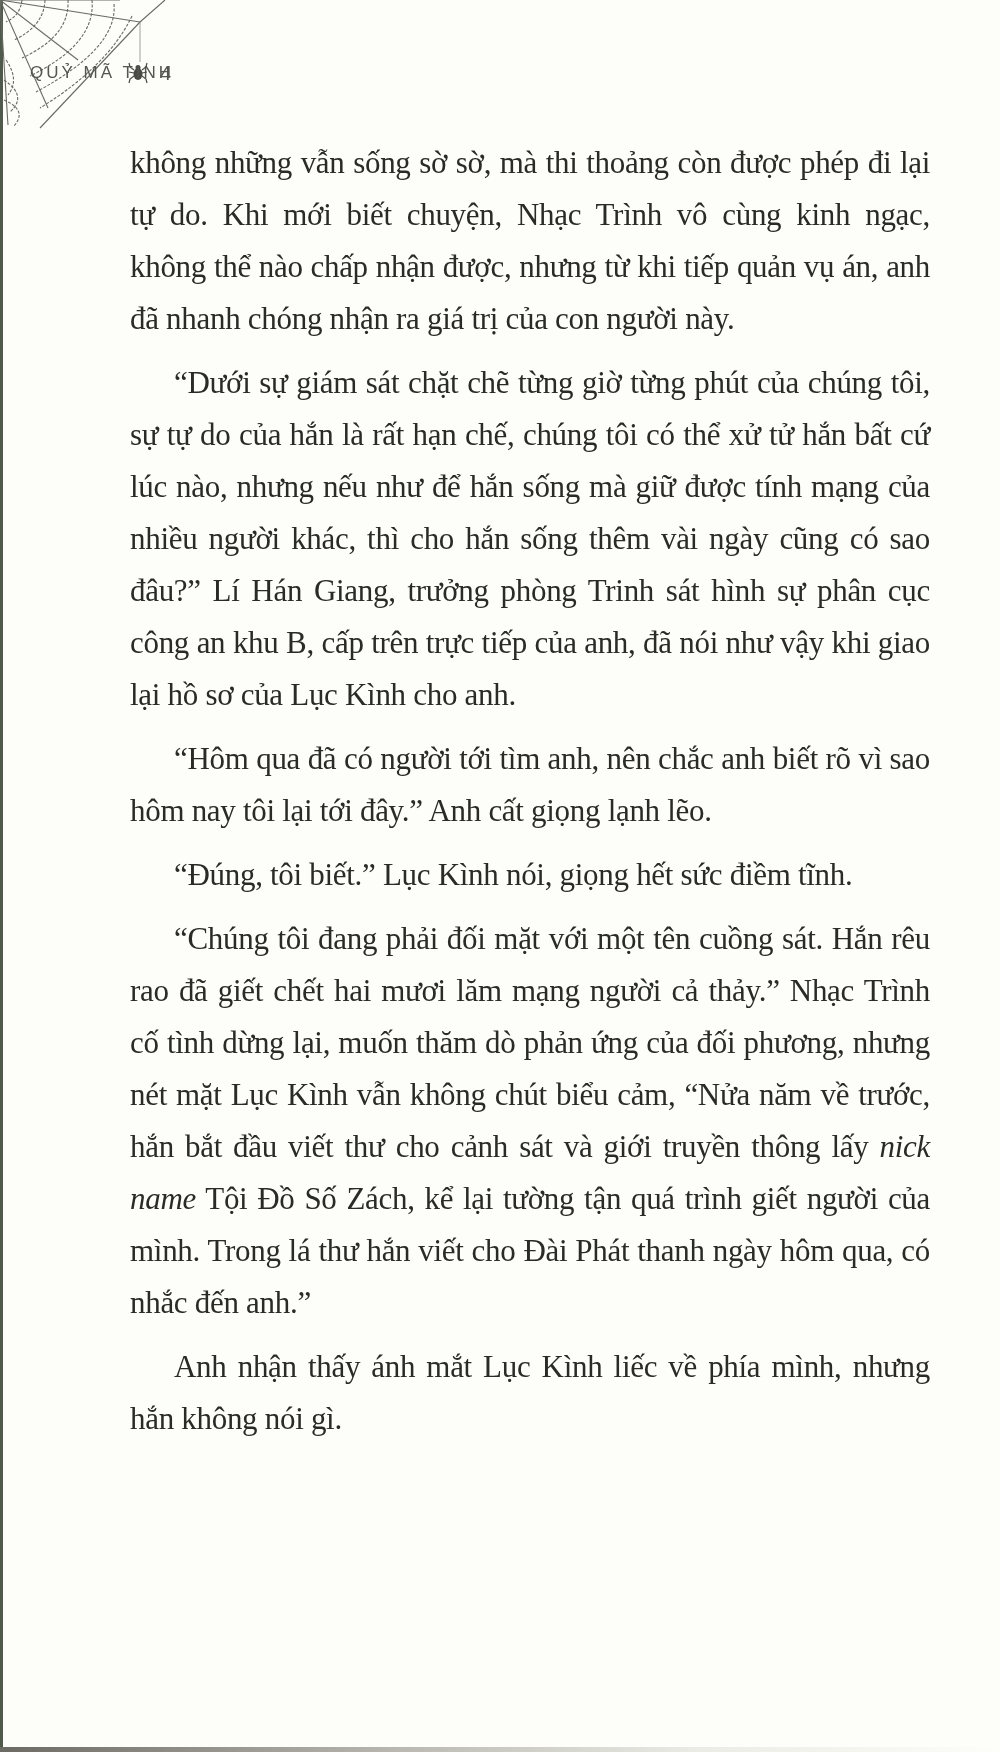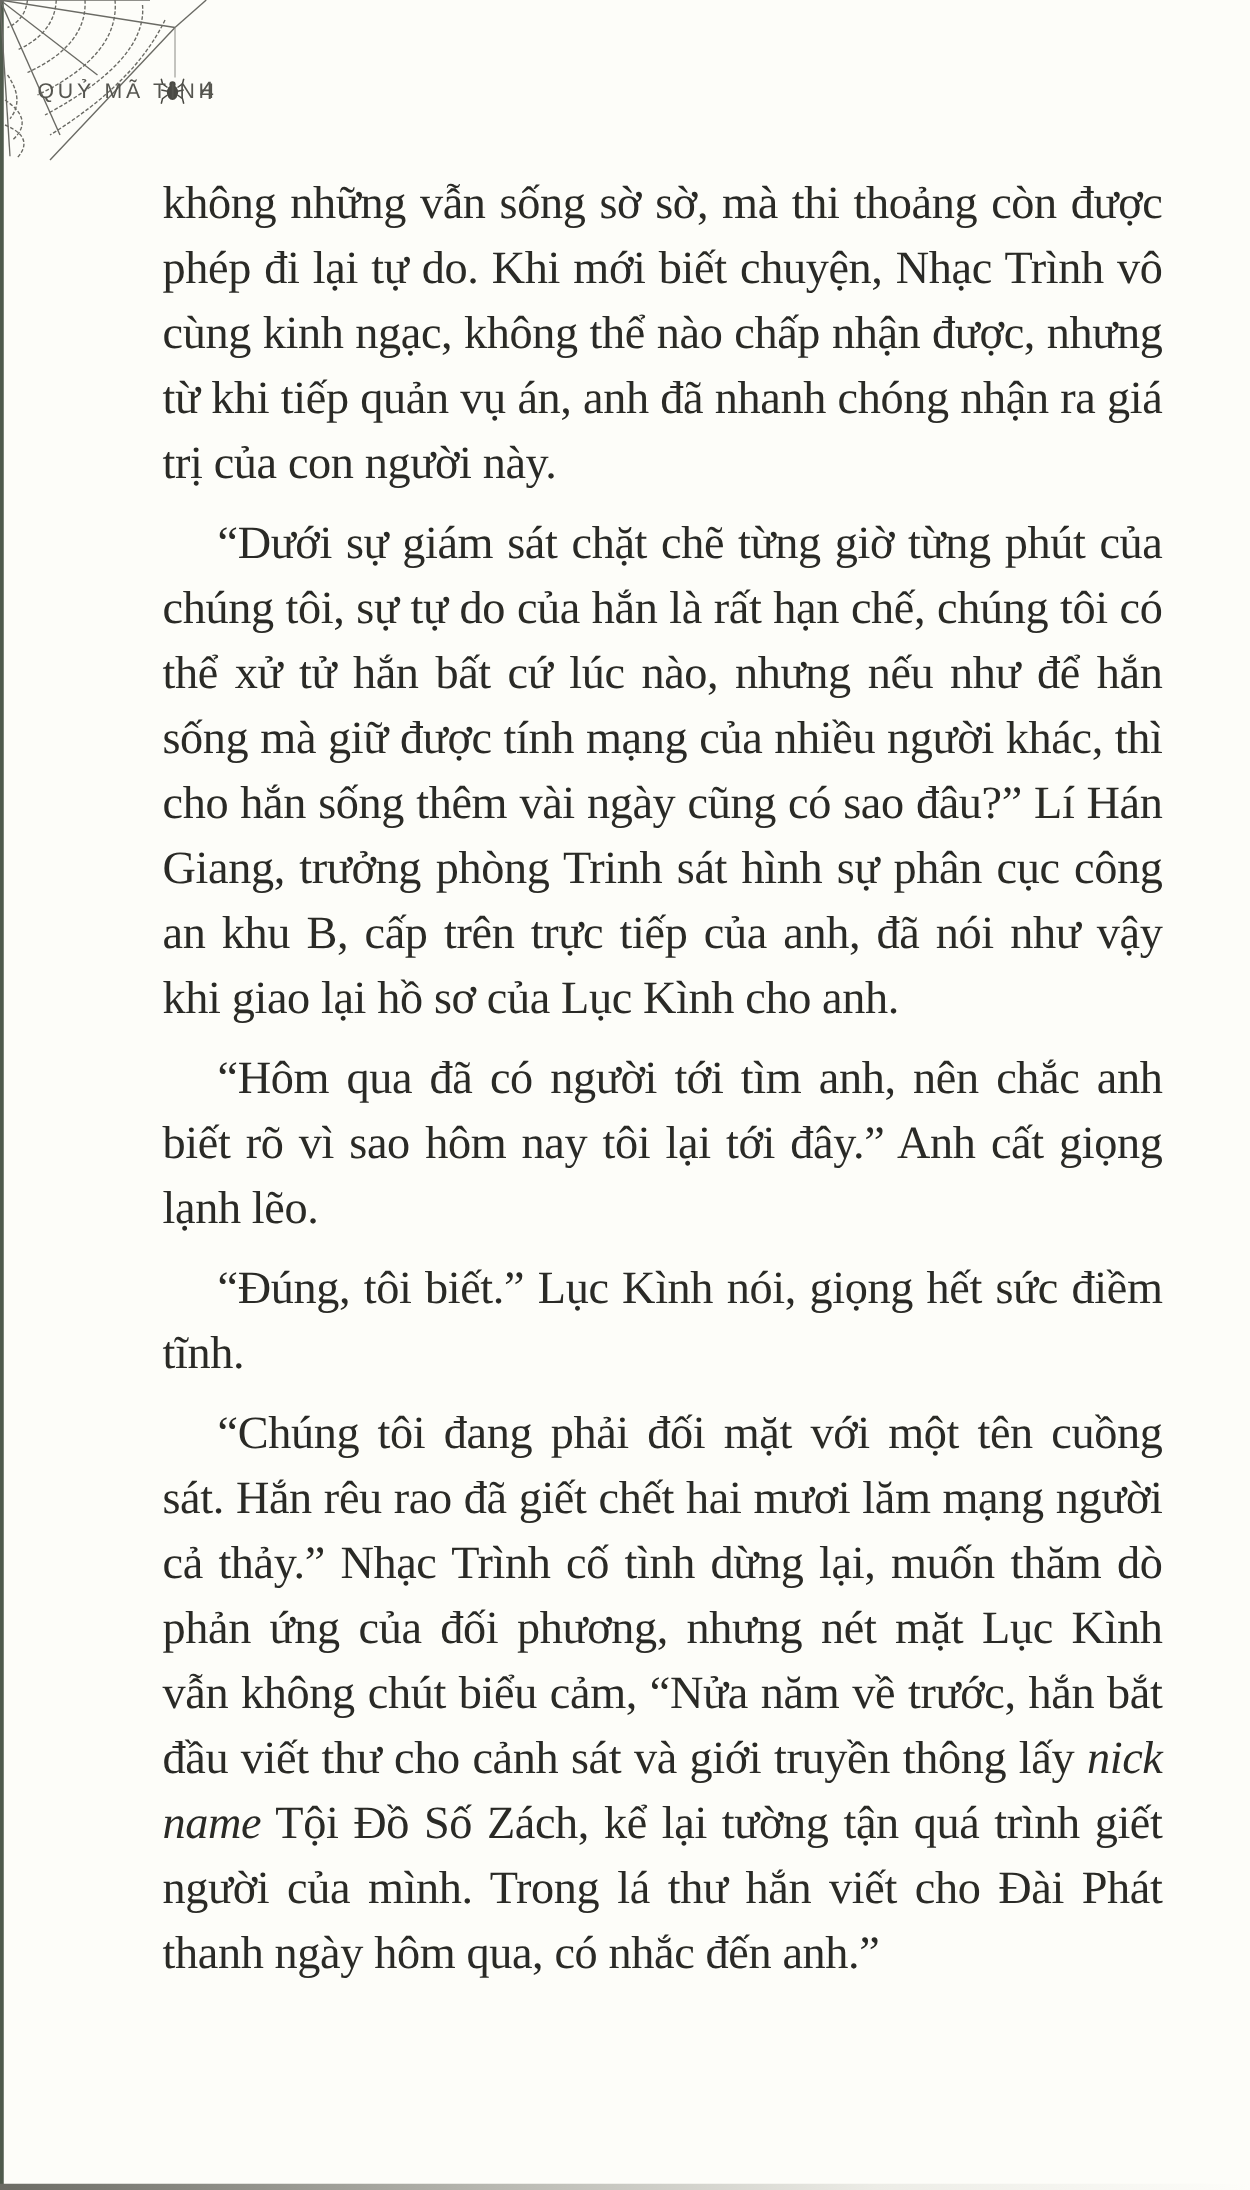--- a/index.html
+++ b/index.html
@@ -64,21 +64,21 @@
       font-size: 17px;
       letter-spacing: 3px;
       color: #55554f;
       line-height: 26px;
     }
     .text-body {
       position: absolute;
       left: 130px;
       top: 137px;
       width: 800px;
-      font-size: 37px;
+      font-size: 31px;
       line-height: 52px;
       text-align: justify;
       letter-spacing: -0.3px;
     }
     .para {
       margin: 0 0 12px 0;
       text-indent: 44px;
     }
     .para.cont {
       text-indent: 0;
@@ -133,15 +133,16 @@
   <span class="page-number">4</span>
   <div class="running-title">QUỶ MÃ TINH</div>
 </div>
 
 <div class="text-body">
   <p class="para cont">không những vẫn sống sờ sờ, mà thi thoảng còn được phép đi lại tự do. Khi mới biết chuyện, Nhạc Trình vô cùng kinh ngạc, không thể nào chấp nhận được, nhưng từ khi tiếp quản vụ án, anh đã nhanh chóng nhận ra giá trị của con người này.</p>
   <p class="para">“Dưới sự giám sát chặt chẽ từng giờ từng phút của chúng tôi, sự tự do của hắn là rất hạn chế, chúng tôi có thể xử tử hắn bất cứ lúc nào, nhưng nếu như để hắn sống mà giữ được tính mạng của nhiều người khác, thì cho hắn sống thêm vài ngày cũng có sao đâu?” Lí Hán Giang, trưởng phòng Trinh sát hình sự phân cục công an khu B, cấp trên trực tiếp của anh, đã nói như vậy khi giao lại hồ sơ của Lục Kình cho anh.</p>
   <p class="para">“Hôm qua đã có người tới tìm anh, nên chắc anh biết rõ vì sao hôm nay tôi lại tới đây.” Anh cất giọng lạnh lẽo.</p>
   <p class="para">“Đúng, tôi biết.” Lục Kình nói, giọng hết sức điềm tĩnh.</p>
   <p class="para"><span>“Chúng tôi đang phải đối mặt với một tên cuồng sát. Hắn rêu rao đã giết chết hai mươi lăm mạng người cả thảy.” Nhạc Trình cố tình dừng lại, muốn thăm dò phản ứng của đối phương, nhưng nét mặt Lục Kình vẫn không chút biểu cảm, “Nửa năm về trước, hắn bắt đầu viết thư cho cảnh sát và giới truyền thông lấy </span><em>nick name</em><span> Tội Đồ Số Zách, kể lại tường tận quá trình giết người của mình. Trong lá thư hắn viết cho Đài Phát thanh ngày hôm qua, có nhắc đến anh.”</span></p>
+  <p class="para">Anh nhận thấy ánh mắt Lục Kình liếc về phía mình, nhưng hắn không nói gì.</p>
 </div>
 
 <div class="bottom-edge"></div>
 
 </body></html>

